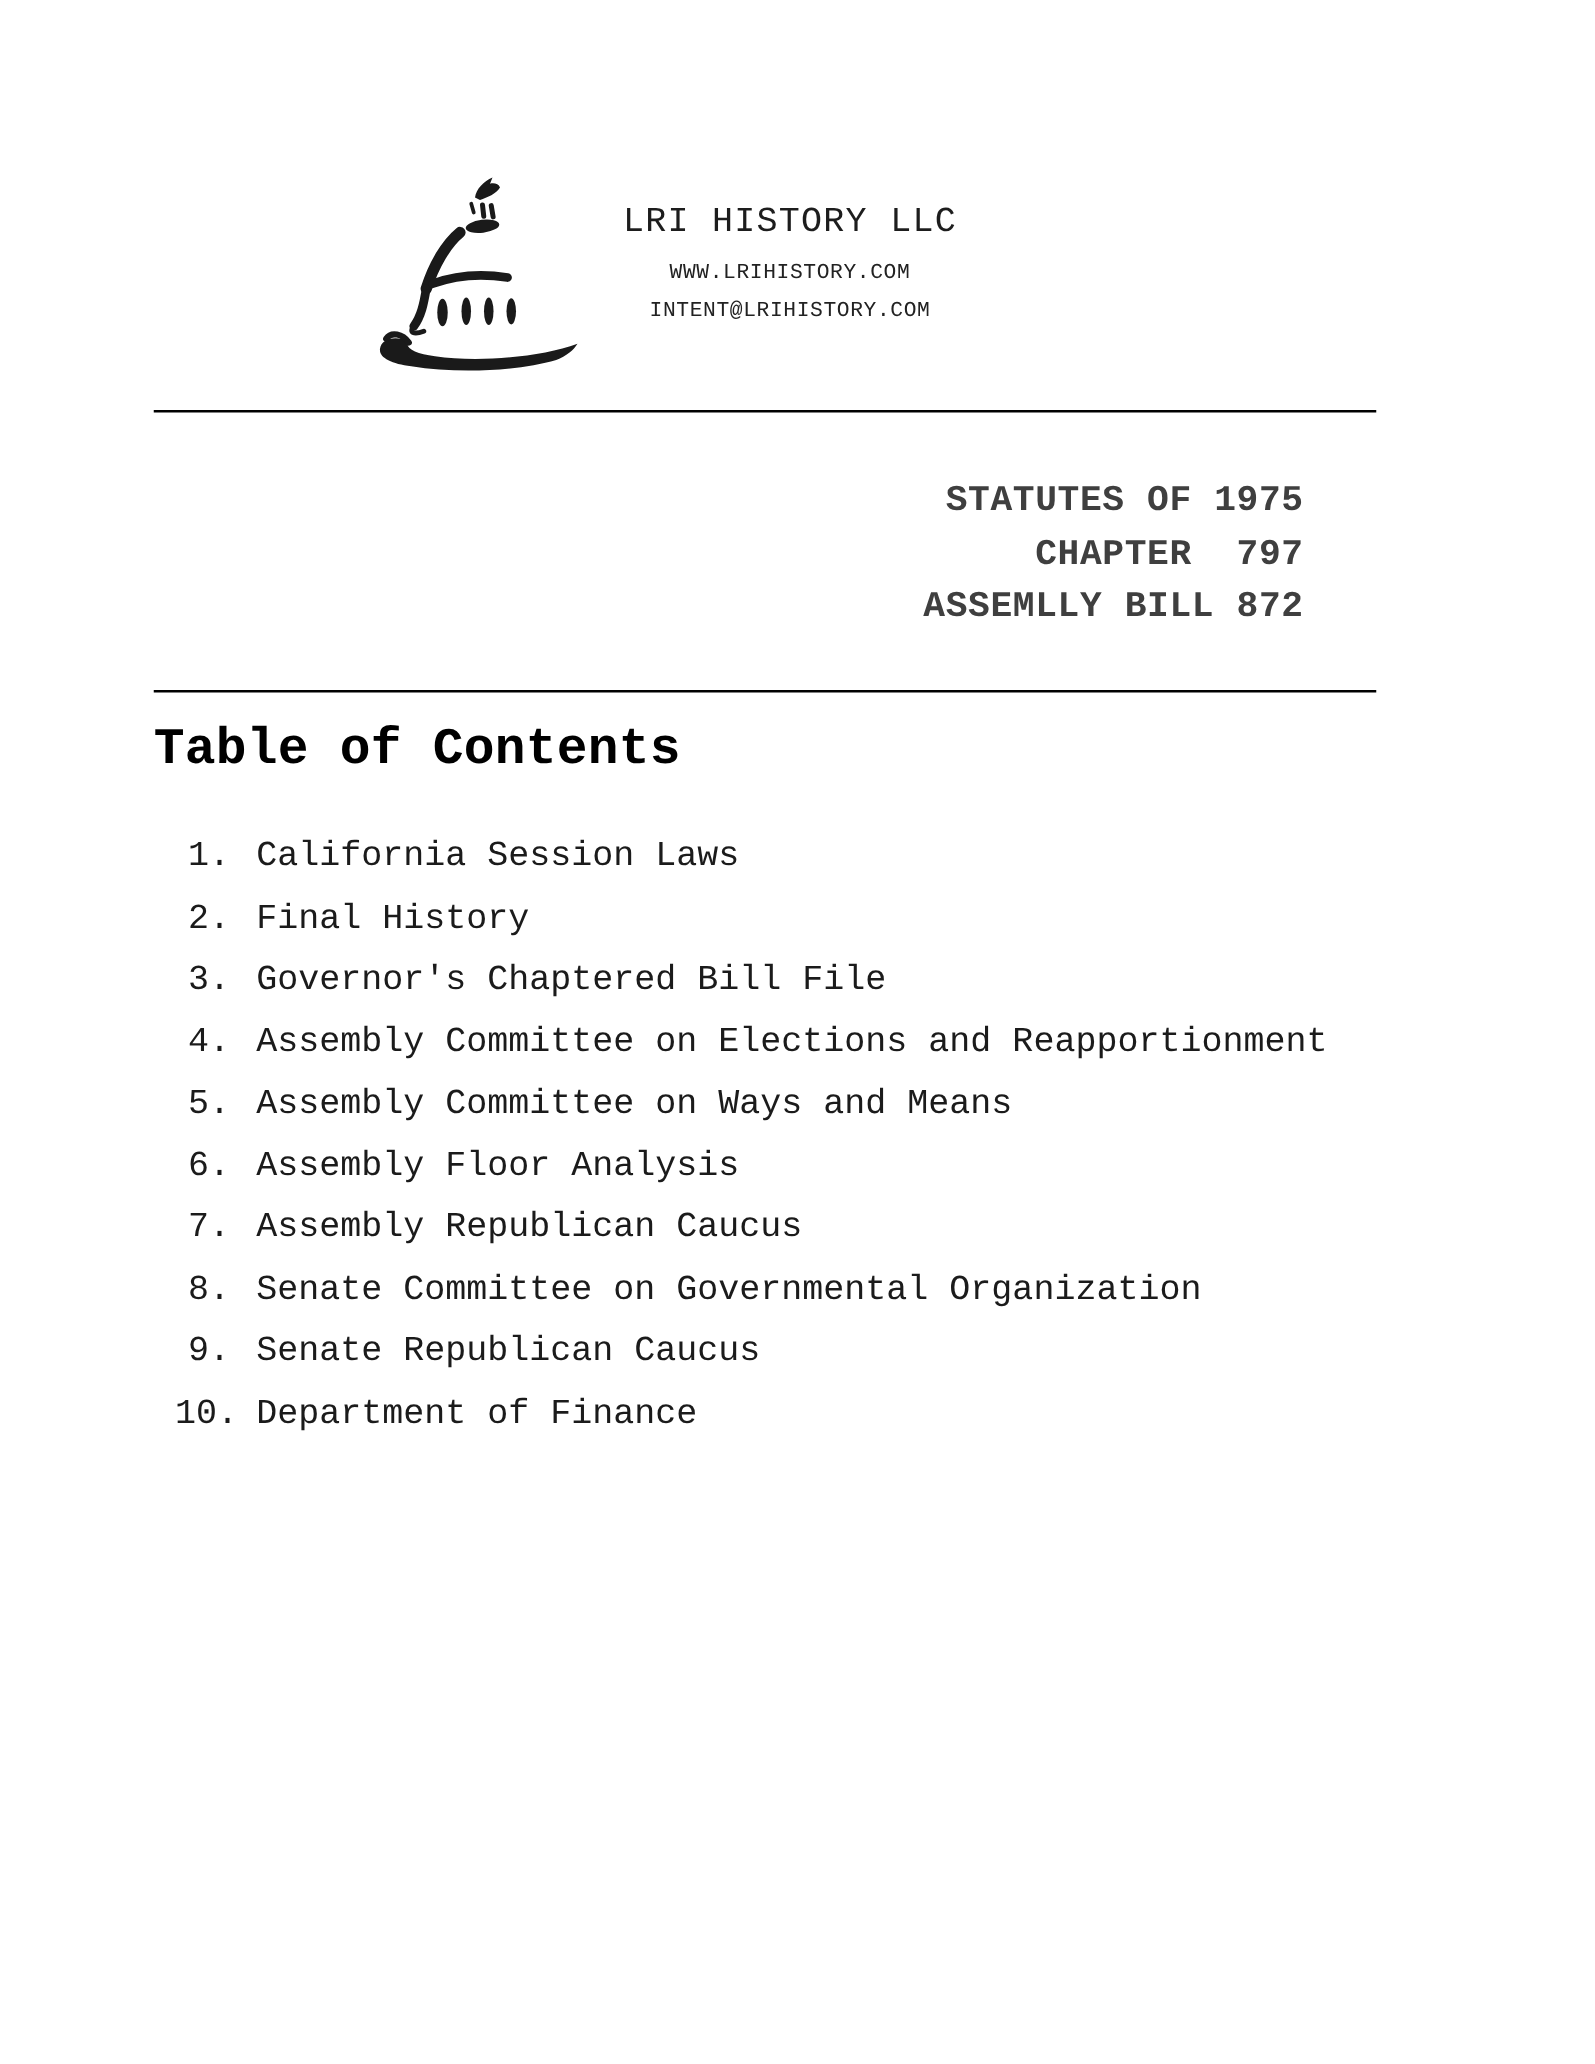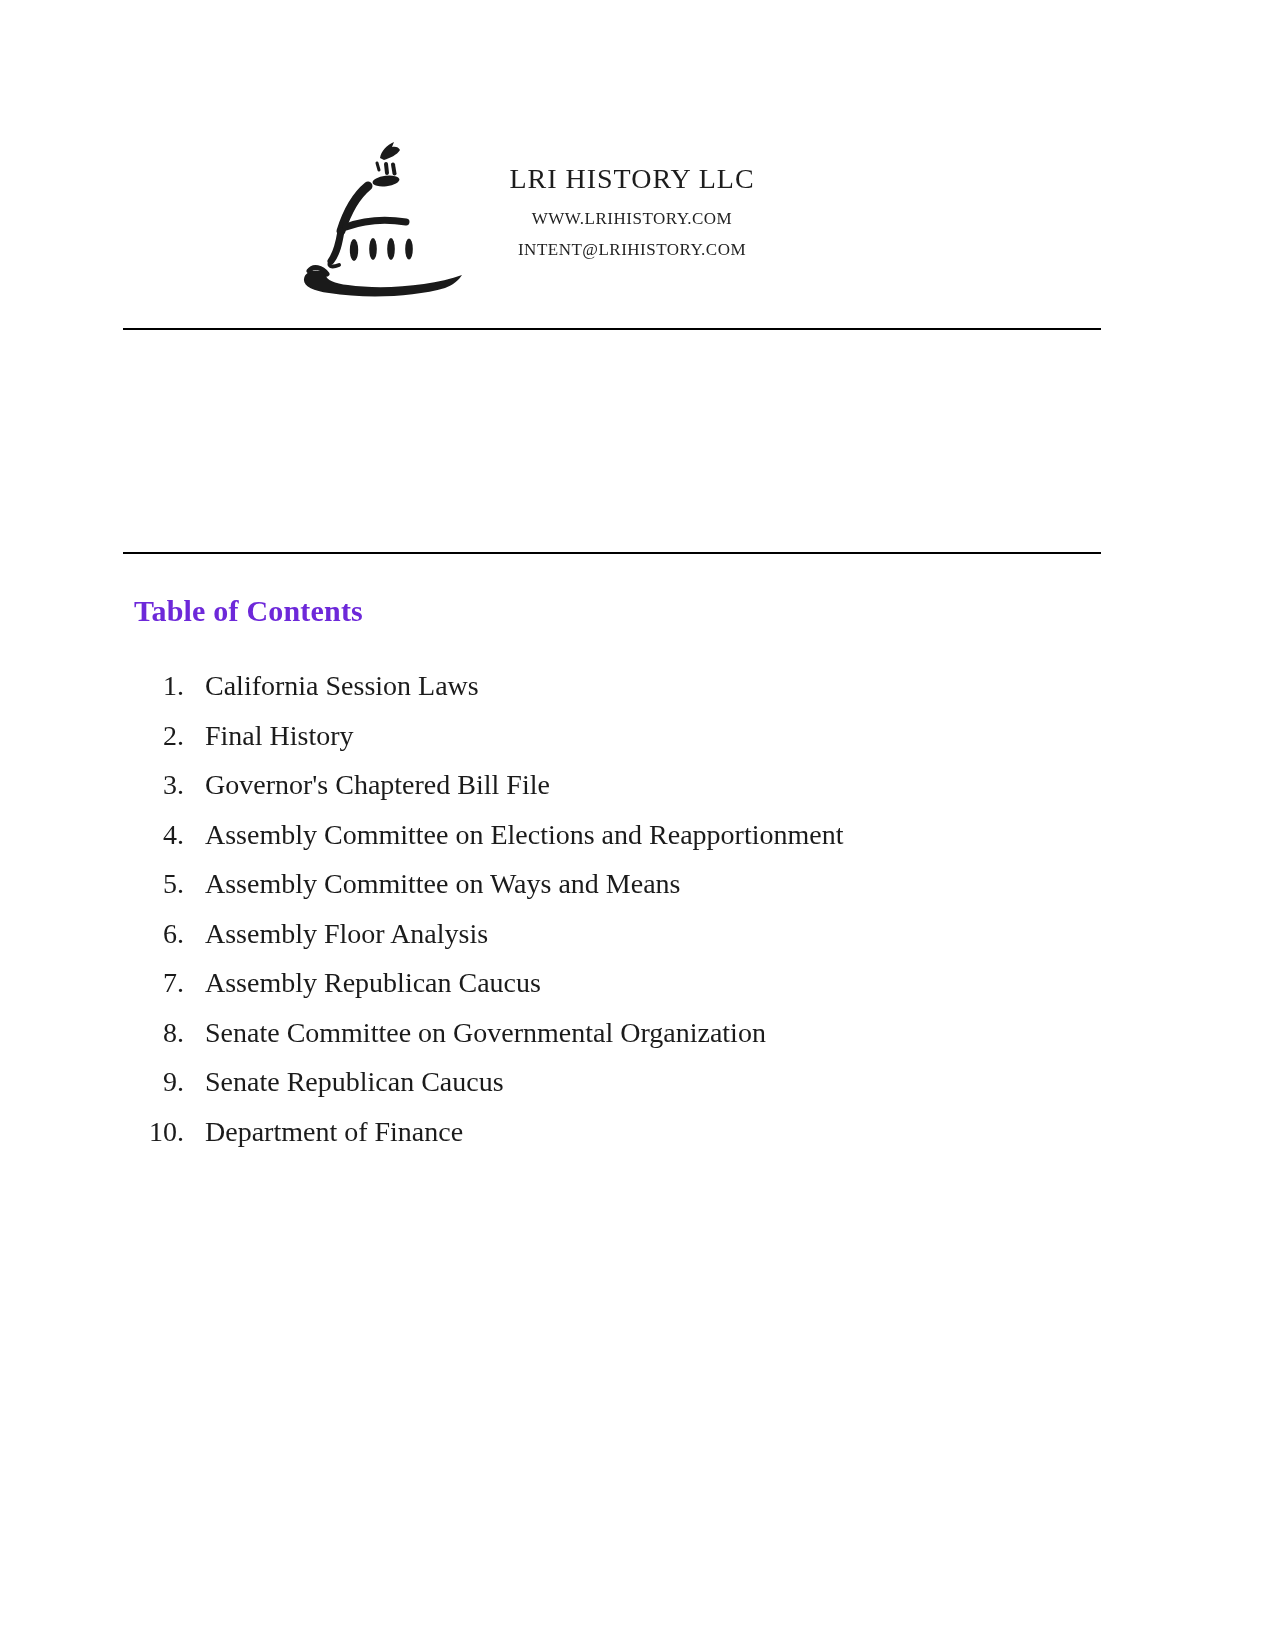--- a/index.html
+++ b/index.html
@@ -5,21 +5,21 @@
   html, body {
     margin: 0;
     padding: 0;
     background: #ffffff;
   }
   .page {
     position: relative;
     width: 1276px;
     height: 1651px;
     background: #ffffff;
-    font-family: Liberation Serif, serif;
+    font-family: Liberation Mono, monospace;
     color: #1c1c1c;
     overflow: hidden;
   }
 
   
   .logo {
     position: absolute;
     left: 296px;
     top: 122px;
     width: 170px;
@@ -79,25 +79,25 @@
   }
   .title-block .title-line {
     white-space: pre; 
   }
 
   
   .toc-heading {
     position: absolute;
     left: 123px;
     top: 585px;
-    margin: 11px;
-    font-size: 30px;
+    margin: 0;
+    font-size: 41px;
     line-height: 30px;
     font-weight: bold;
-    color: #6d28d9;
+    color: #000000;
     letter-spacing: 0.2px;
   }
   ol.toc-list {
     position: absolute;
     left: 0;
     top: 649px;
     margin: 12px;
     padding: 0 0 0 193px;
     list-style: none;
     counter-reset: tocitem;
@@ -157,20 +157,25 @@
     <div class="company-name">LRI HISTORY LLC</div>
     <div class="contact-block">
       <div class="contact-line">WWW.LRIHISTORY.COM</div>
       <div class="contact-line">INTENT@LRIHISTORY.COM</div>
     </div>
   </div>
 
   <div class="rule rule-top"></div>
   <div class="rule rule-mid"></div>
 
+  <div class="title-block">
+    <div class="title-line">STATUTES OF 1975</div>
+    <div class="title-line">CHAPTER  797</div>
+    <div class="title-line">ASSEMLLY BILL 872</div>
+  </div>
 
   <h2 class="toc-heading">Table of Contents</h2>
 
   <ol class="toc-list">
 
       <li><span>California Session Laws</span></li>
 
       <li><span>Final History</span></li>
 
       <li><span>Governor's Chaptered Bill File</span></li>

